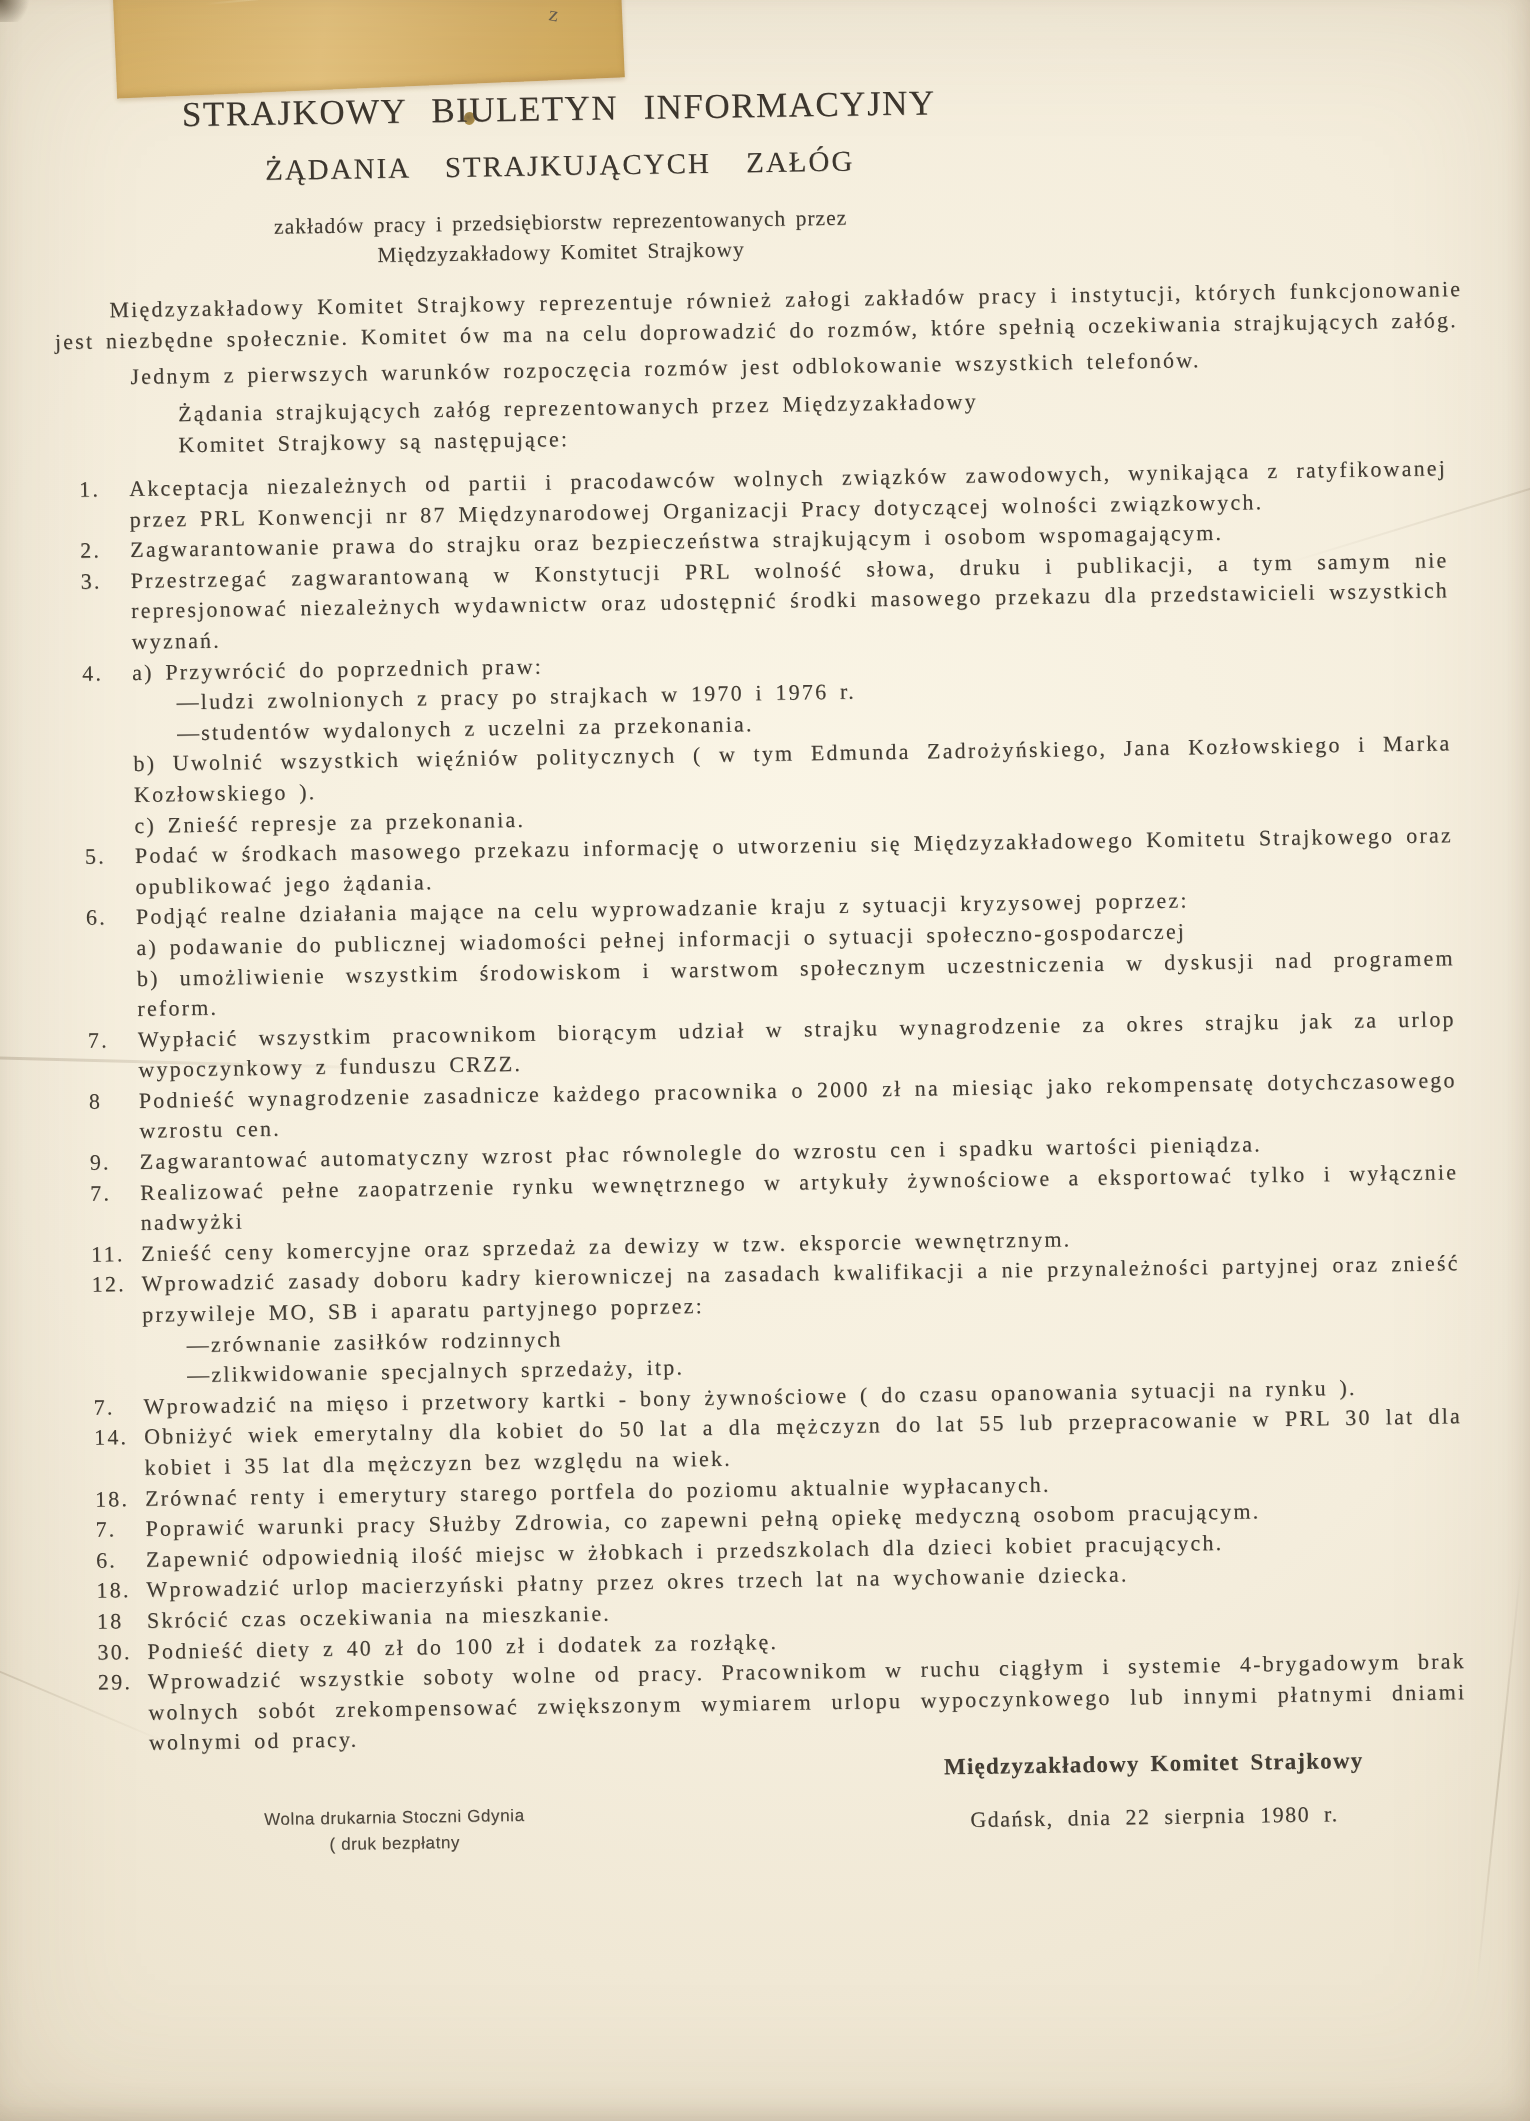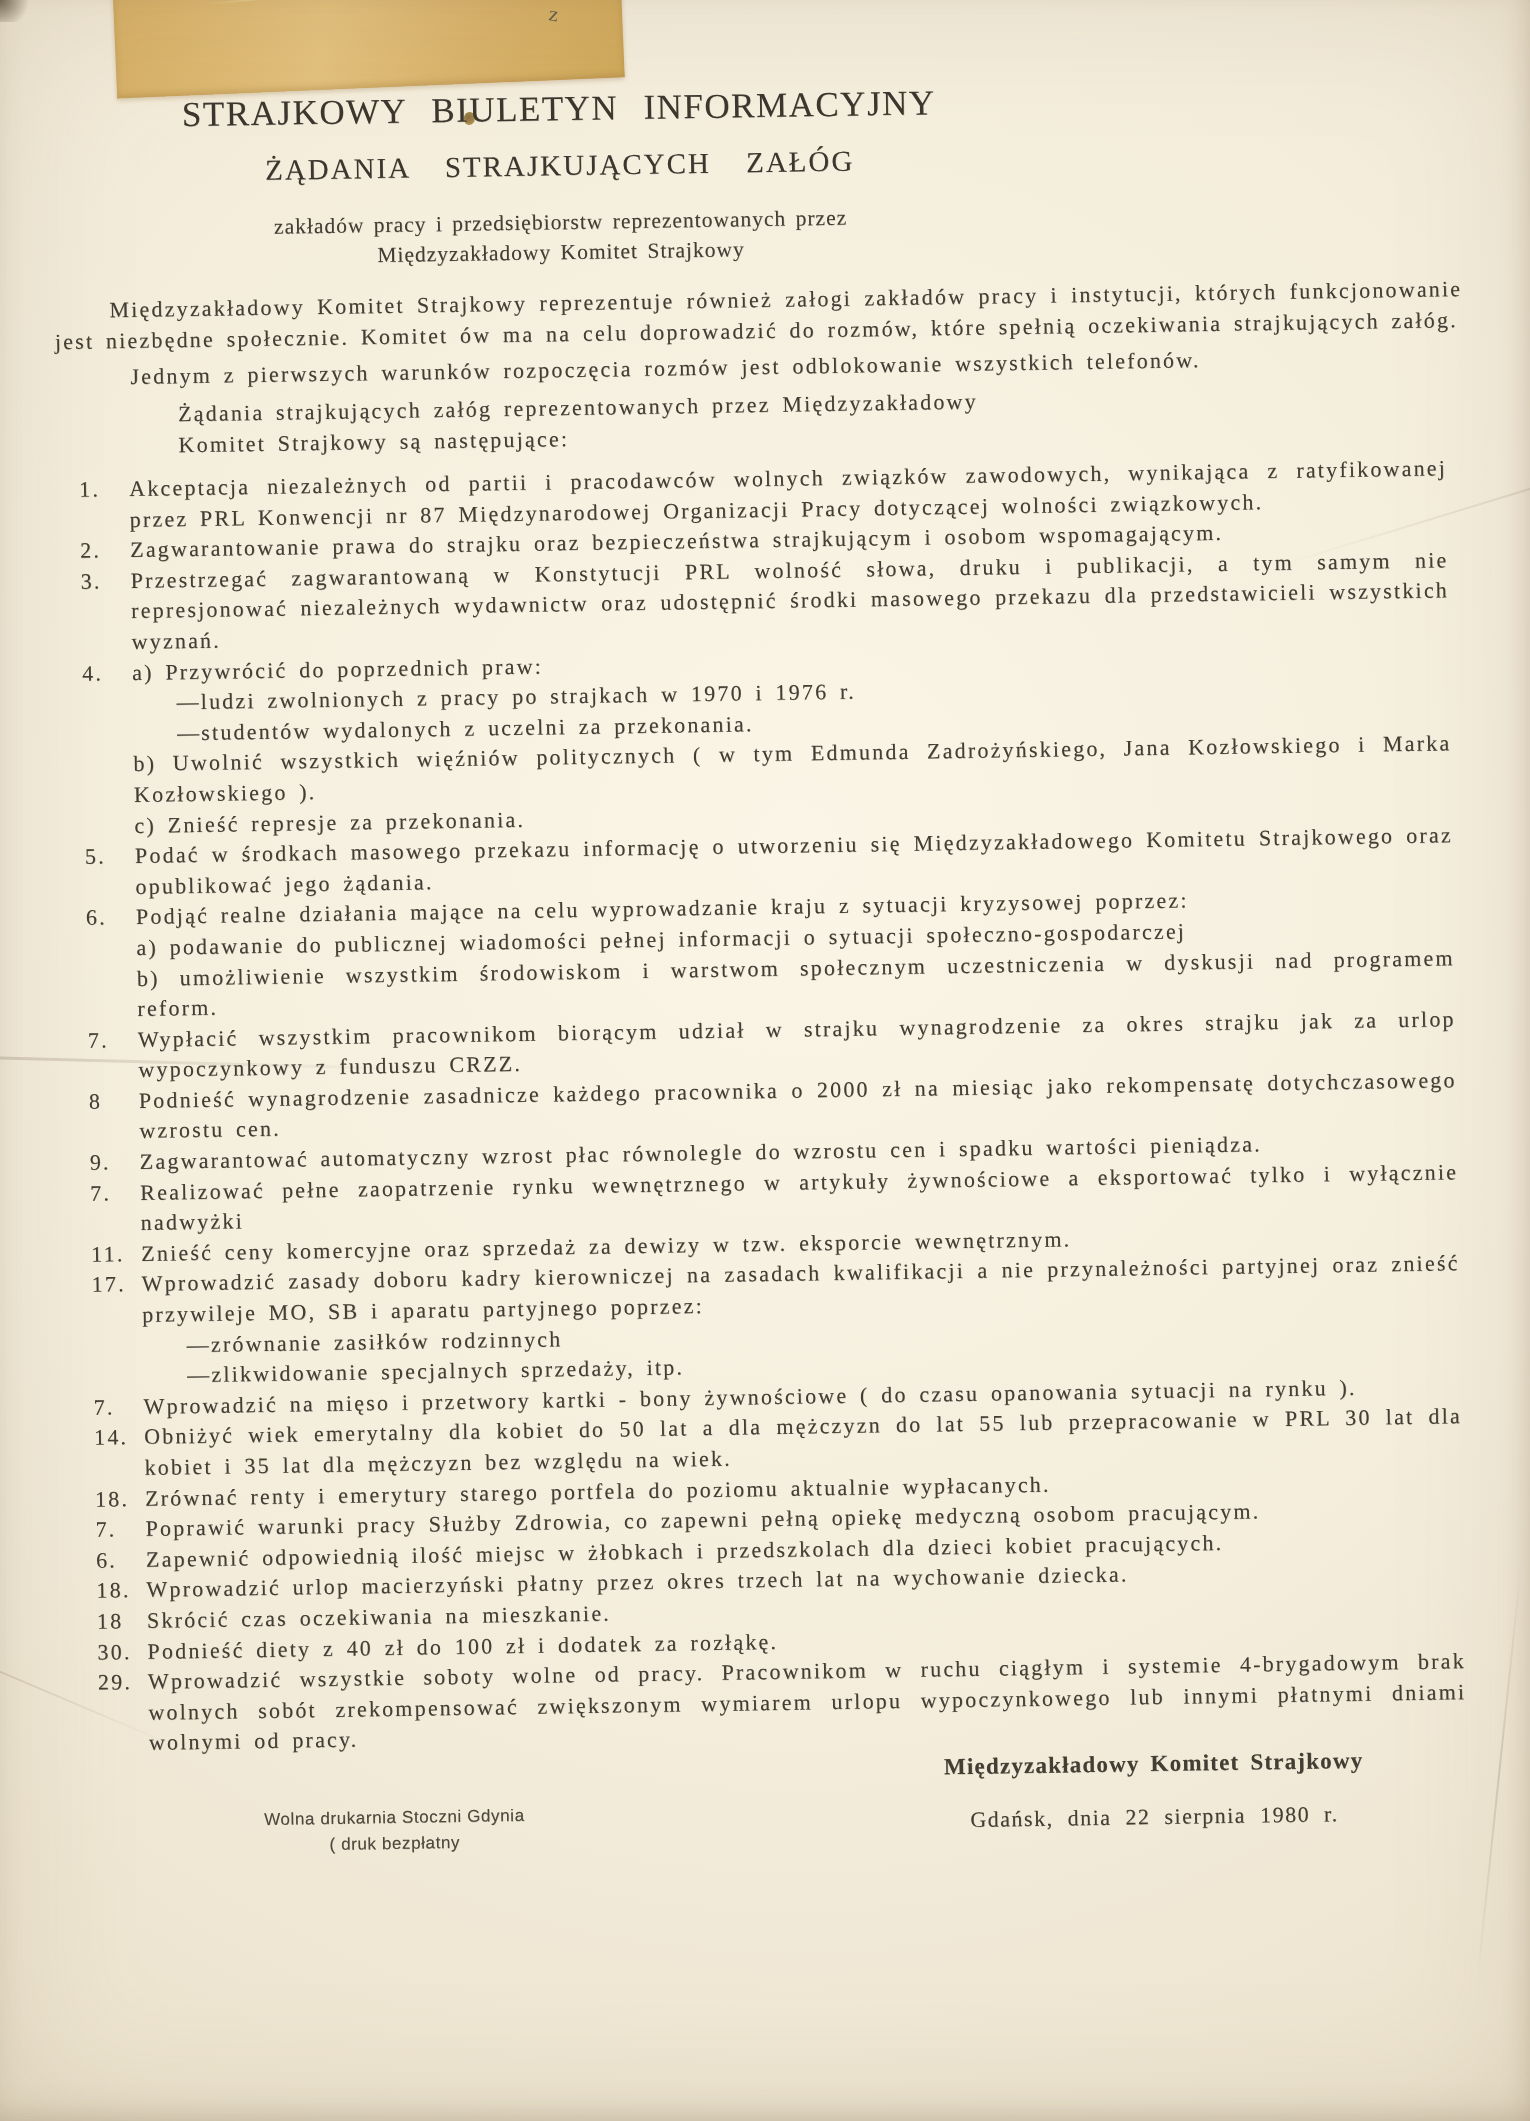--- a/index.html
+++ b/index.html
@@ -196,21 +196,21 @@
       </div>
     <div class="drow">
         <span class="dnum">7.</span>
         <span class="dtext">Realizować pełne zaopatrzenie rynku wewnętrznego w artykuły żywnościowe a eksportować tylko i wyłącznie nadwyżki</span>
       </div>
     <div class="drow">
         <span class="dnum">11.</span>
         <span class="dtext">Znieść ceny komercyjne oraz sprzedaż za dewizy w tzw. eksporcie wewnętrznym.</span>
       </div>
     <div class="drow">
-        <span class="dnum">17.</span>
+        <span class="dnum">12.</span>
         <span class="dtext">Wprowadzić zasady doboru kadry kierowniczej na zasadach kwalifikacji a nie przynależności partyjnej oraz znieść przywileje MO, SB i aparatu partyjnego poprzez:</span>
       </div>
     <div class="drow dash">
         <span class="dnum"></span>
         <span class="dtext">—zrównanie zasiłków rodzinnych</span>
       </div>
     <div class="drow dash">
         <span class="dnum"></span>
         <span class="dtext">—zlikwidowanie specjalnych sprzedaży, itp.</span>
       </div>

